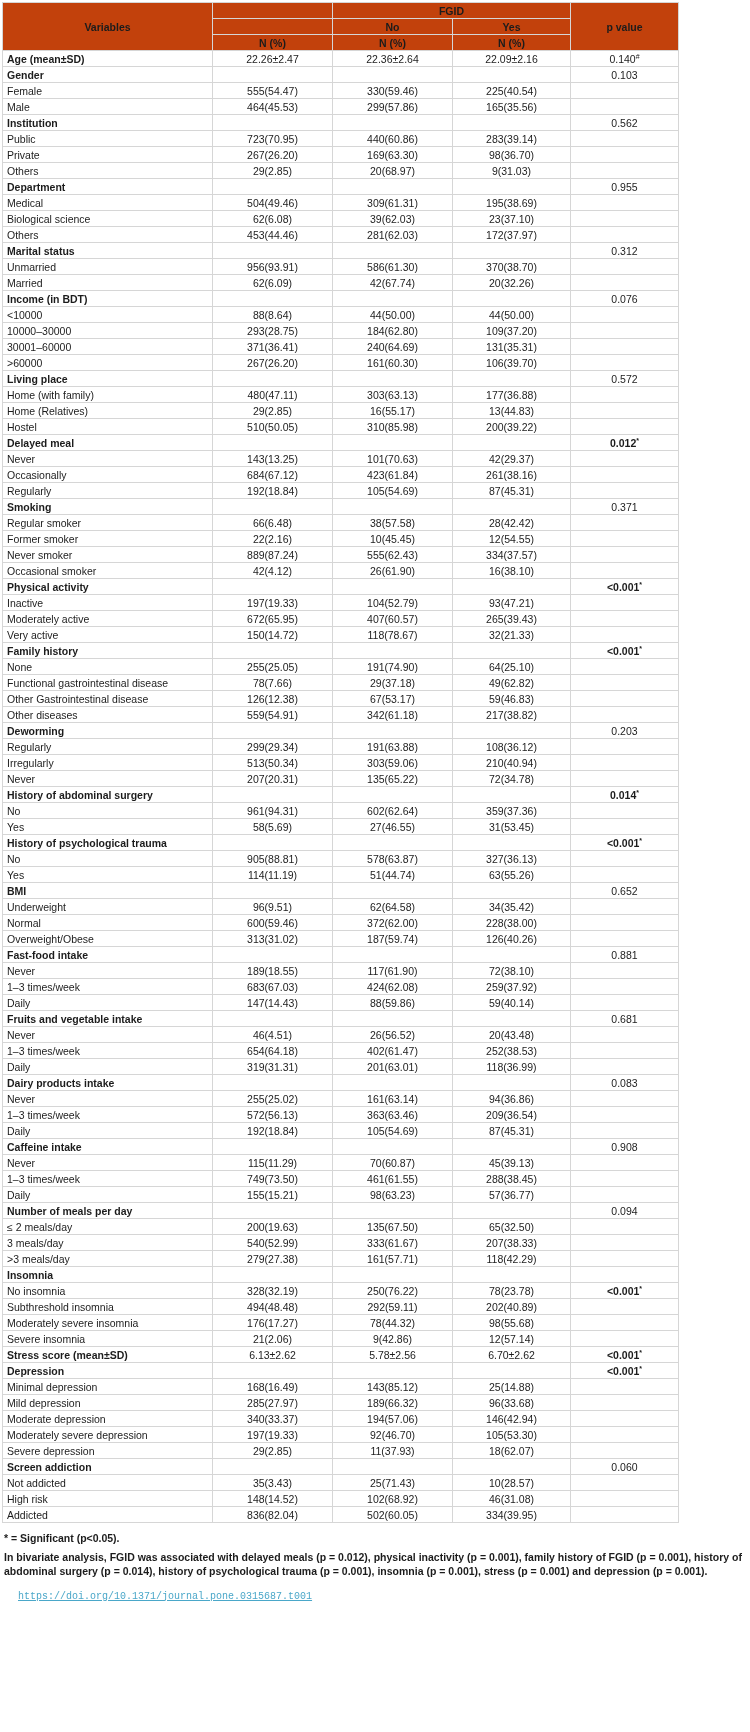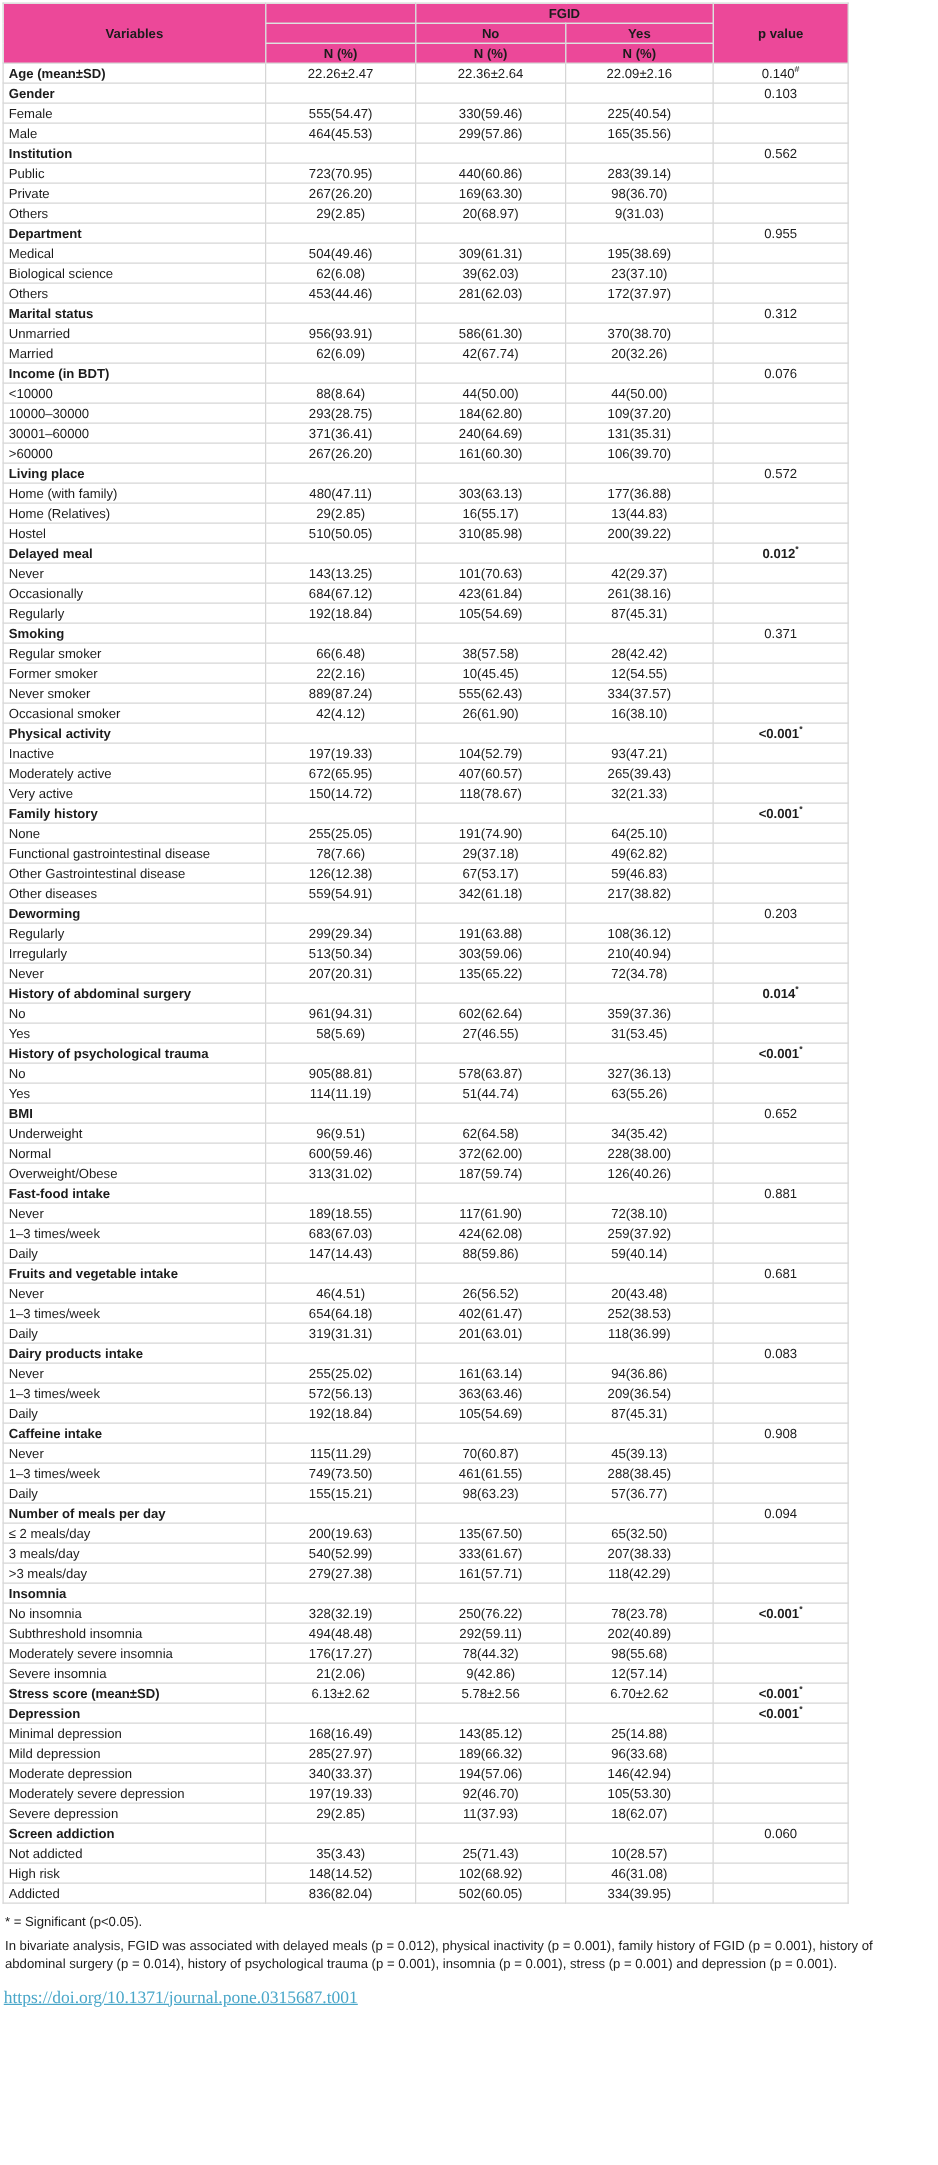--- a/index.html
+++ b/index.html
@@ -28,47 +28,48 @@
     padding: 1.5px 4px;
     overflow: hidden;
     white-space: nowrap;
     vertical-align: middle;
     height: 12px;
     box-sizing: border-box;
   }
   table.fgid thead th {
     font-weight: bold;
     text-align: center;
-    background: #ec4899;
+    background: #c2410c;
   }
   td.c-var { text-align: left; }
   td.c-val, td.c-p { text-align: center; }
   .b { font-weight: bold; }
   sup {
     font-size: 7px;
     line-height: 0;
     vertical-align: super;
   }
 
   .footnotes {
     width: 742px;
     margin: 8px 0 0 2px;
     font-size: 10.5px;
     line-height: 14.5px;
     color: #1c1c1c;
+    font-weight: bold;
   }
   .footnotes p { margin: 0 0 4px 0; }
 
   .doi-link {
     display: inline-block;
-    margin: 8px 0 0 1px;
-    font-size: 14px;
+    margin: 8px 0 0 16px;
+    font-size: 10px;
     color: #4aa7c9;
     text-decoration: underline;
-    font-family: Liberation Serif, serif;
+    font-family: Liberation Mono, monospace;
   }
 </style>
 </head>
 <body>
 
 <div class="page">
 
   <table class="fgid">
     <colgroup>
       <col style="width:210px">

